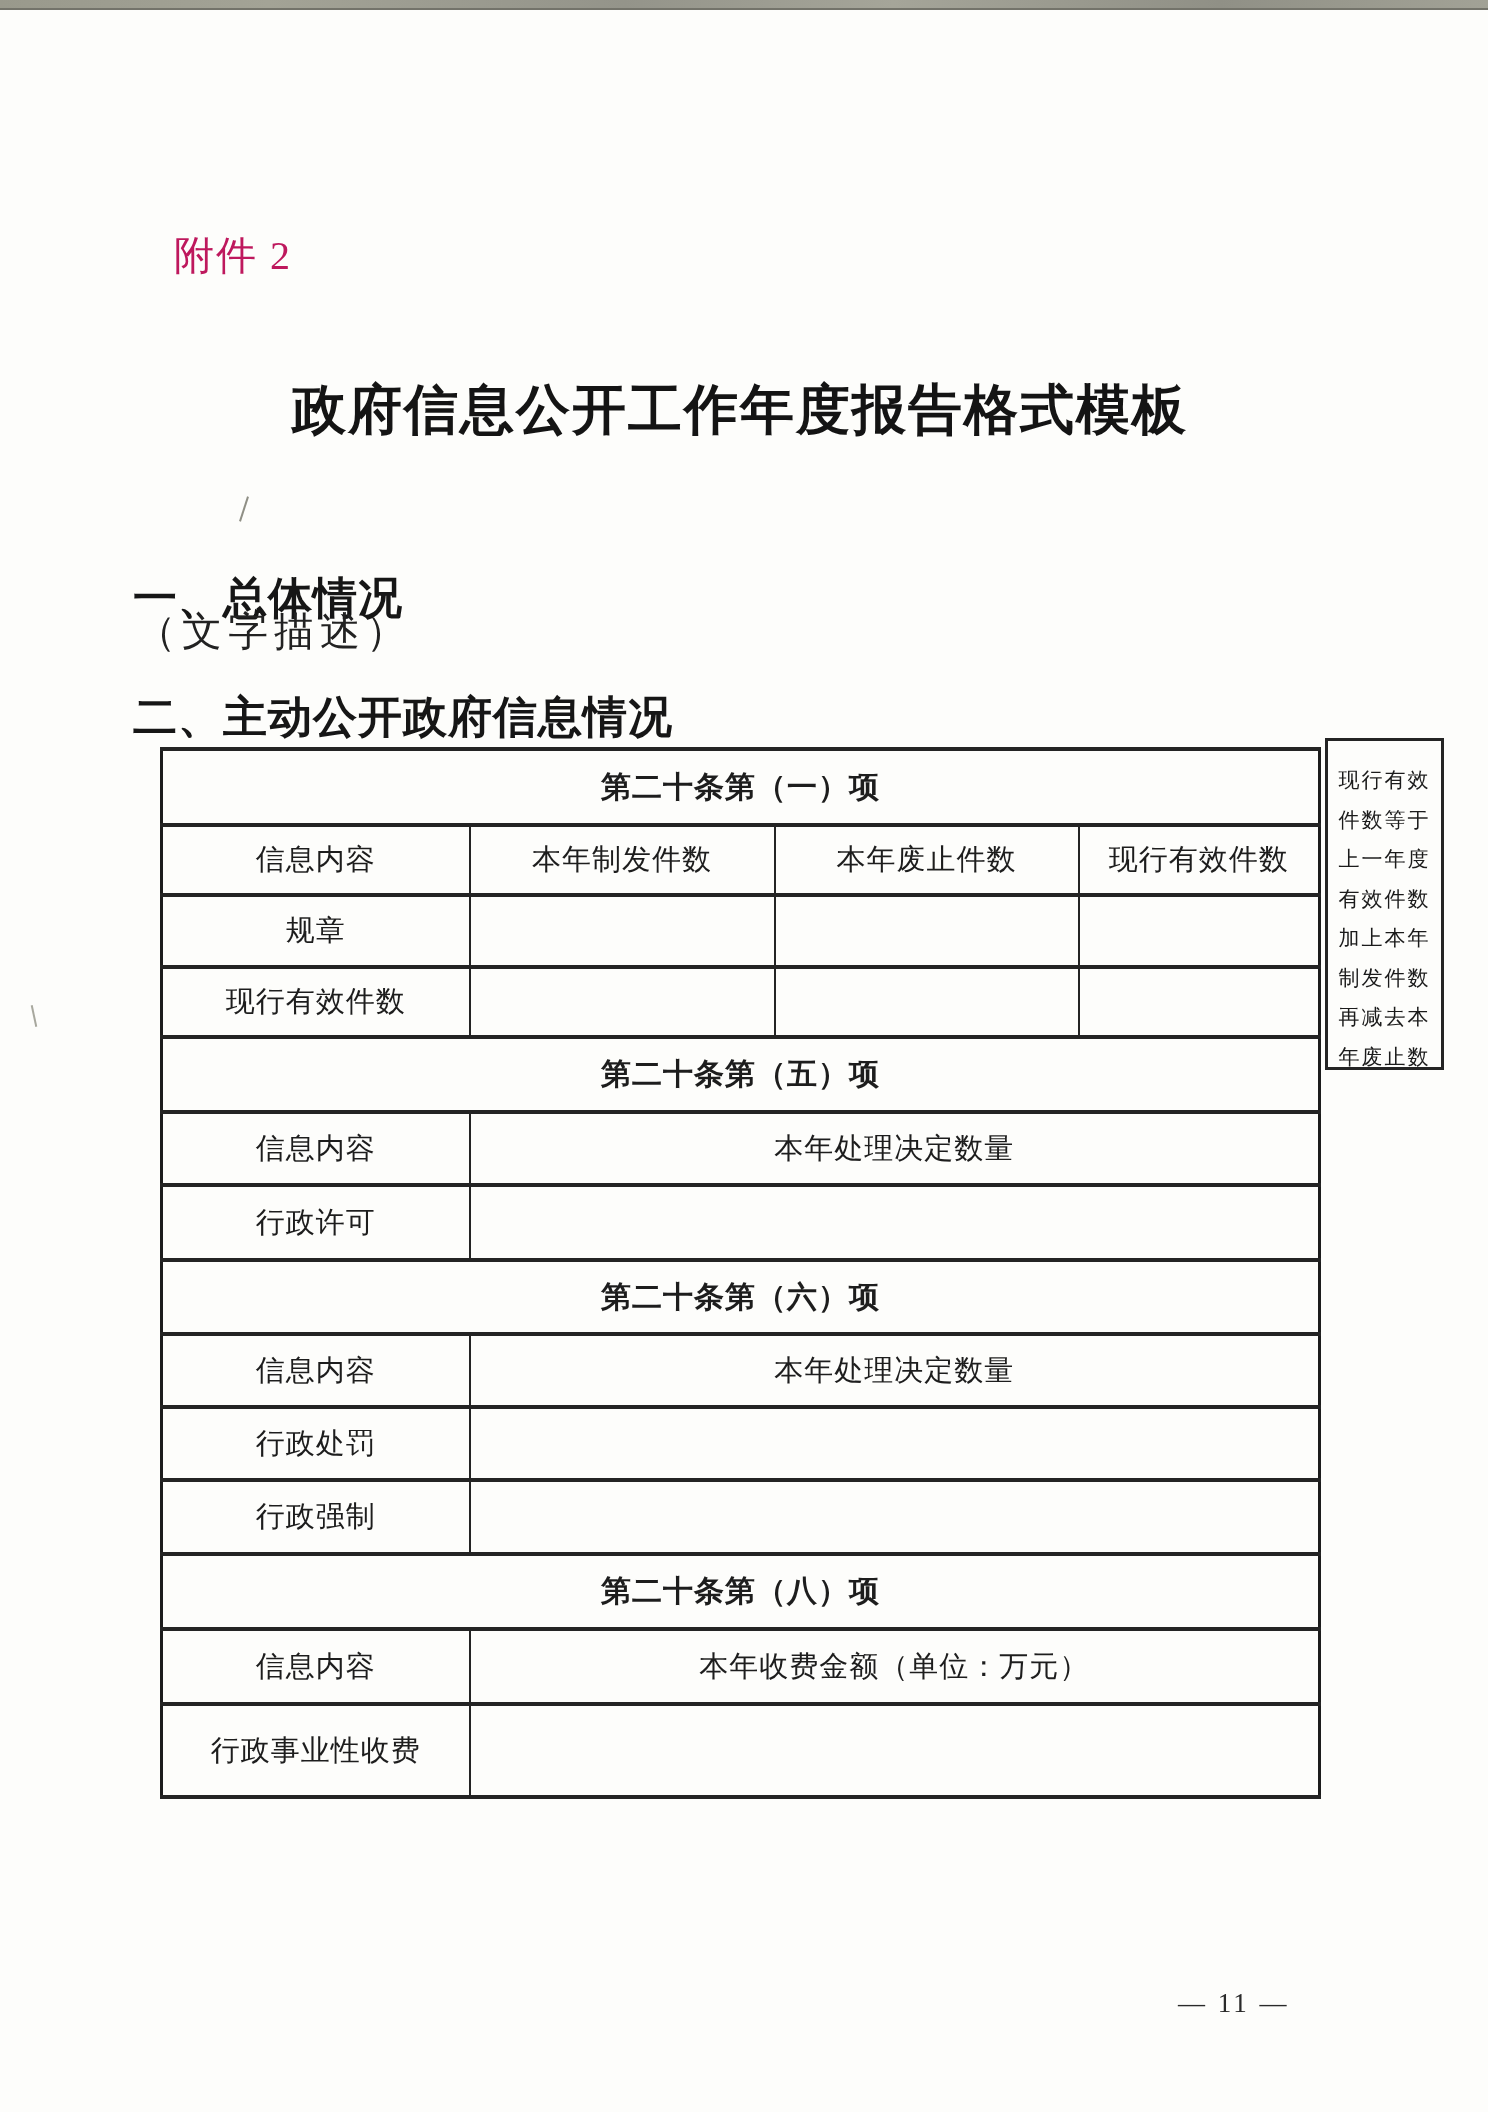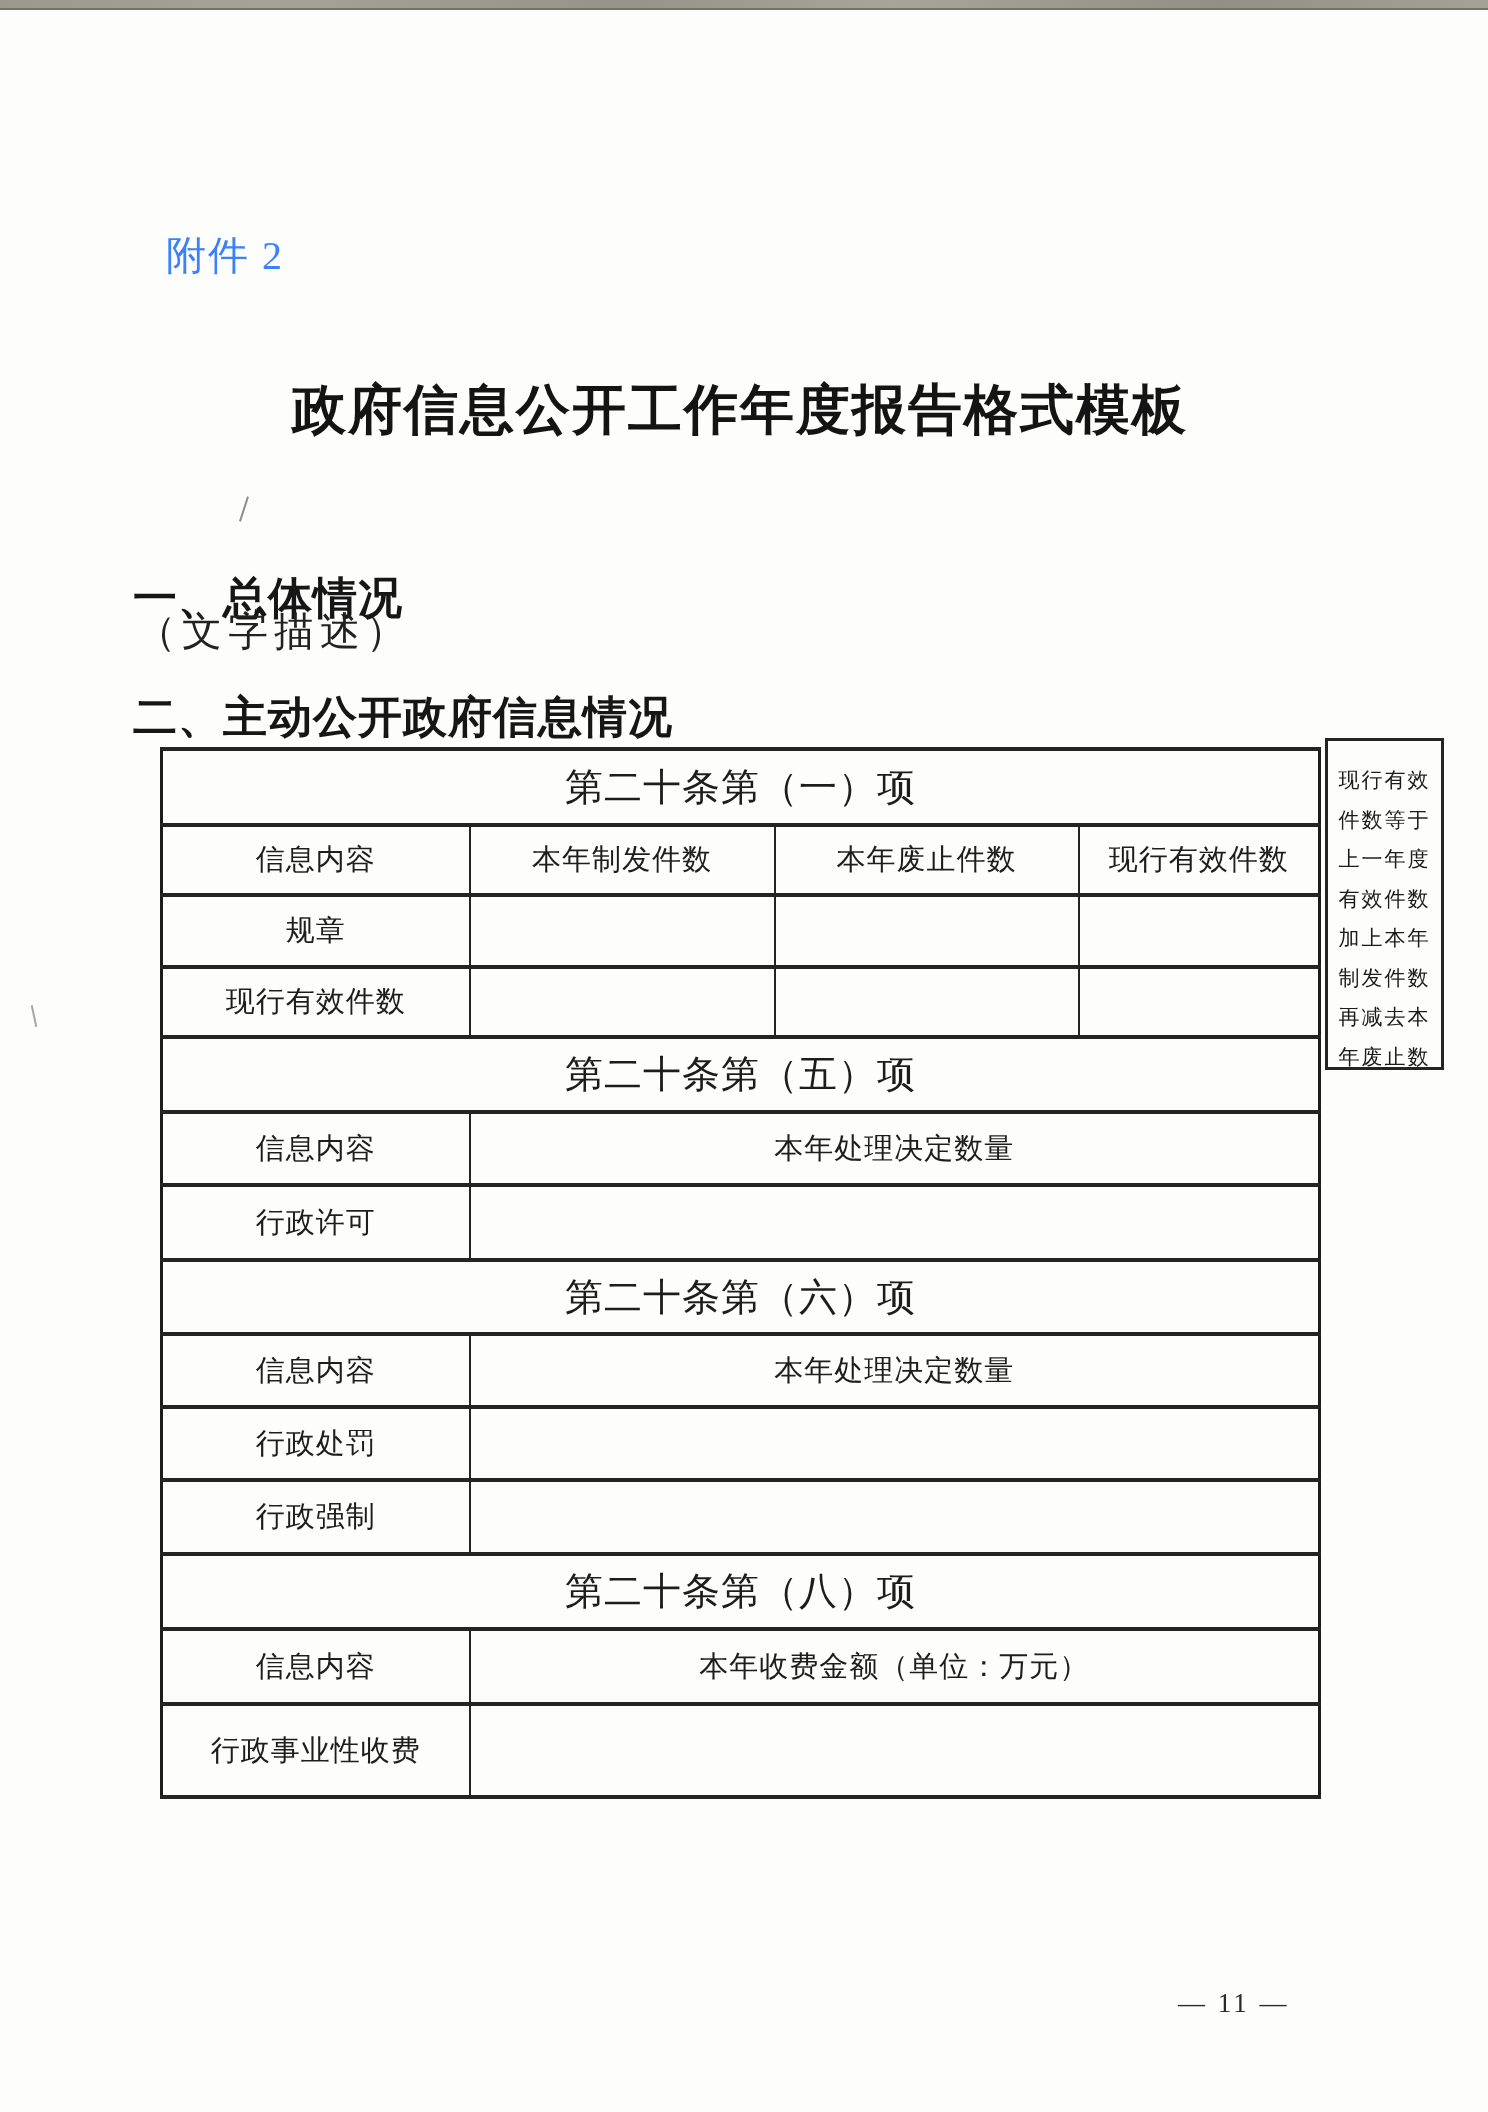--- a/index.html
+++ b/index.html
@@ -22,25 +22,25 @@
     position: absolute;
     top: 0; left: 0;
     width: 100%;
     height: 10px;
     background: linear-gradient(90deg, #99998c 0%, #a3a396 18%, #94948a 42%, #a5a599 60%, #909086 82%, #a2a296 100%);
     border-bottom: 2px solid #73736a;
   }
 
   .attachment-label {
     position: absolute;
-    left: 166px;
+    left: 174px;
     top: 228px;
     font-size: 40px;
     letter-spacing: 2px;
-    color: #3b82f6;
+    color: #be185d;
   }
 
   .doc-title {
     position: absolute;
     left: 0;
     right: 8px;
     top: 374px;
     text-align: center;
     font-size: 54px;
     font-weight: 700;
@@ -83,21 +83,21 @@
   table.report-table td {
     border: 2px solid #242424;
     border-top-width: 4px;
     border-bottom-width: 4px;
     text-align: center;
     vertical-align: middle;
     letter-spacing: 1px;
     overflow: hidden;
   }
   table.report-table { border: 3px solid #1c1c1c; }
-  td.section-cell { font-size: 38px; letter-spacing: 2px; }
+  td.section-cell { font-size: 30px; letter-spacing: 2px; font-weight: bold; }
 
   .side-note {
     position: absolute;
     left: 1325px;
     top: 738px;
     width: 119px;
     height: 332px;
     border: 3px solid #242424;
     background: #fdfdfb;
     padding-top: 20px;

